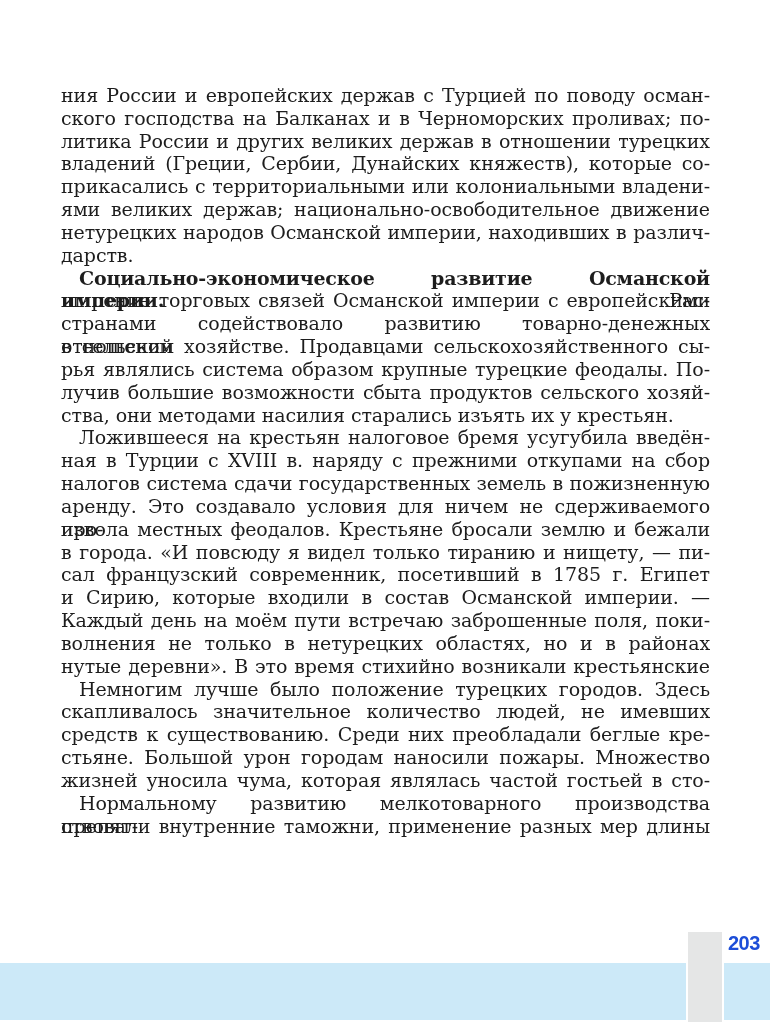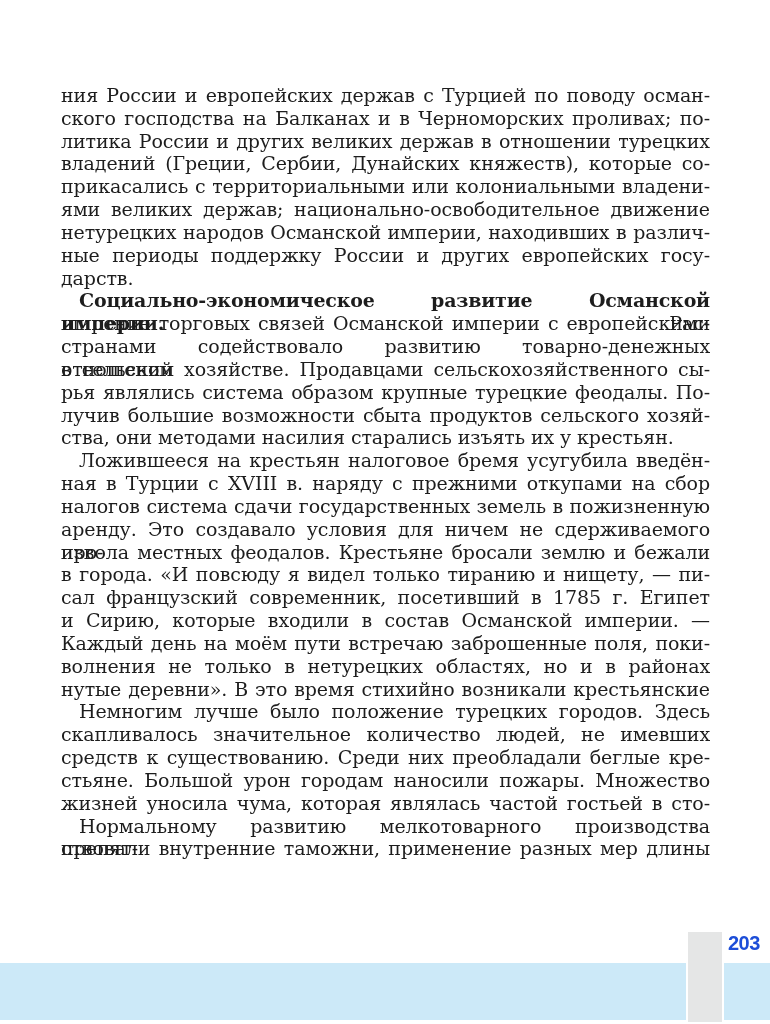--- a/index.html
+++ b/index.html
@@ -78,21 +78,20 @@
   <div class="text-column" style="color: rgb(29, 29, 29);">
 
   <div class="para">
         <div class="line">ния России и европейских держав с Турцией по поводу осман-</div>
         <div class="line">ского господства на Балканах и в Черноморских проливах; по-</div>
         <div class="line">литика России и других великих держав в отношении турецких</div>
         <div class="line">владений (Греции, Сербии, Дунайских княжеств), которые со-</div>
         <div class="line">прикасались с территориальными или колониальными владени-</div>
         <div class="line">ями великих держав; национально-освободительное движение</div>
         <div class="line">нетурецких народов Османской империи, находивших в различ-</div>
-        <div class="line">ные периоды поддержку России и других европейских госу-</div>
         <div class="line para-end">дарств.</div>
       </div>
       <div class="para">
         <div class="line first"><span class="bold">Социально-экономическое развитие Османской империи.</span><span> Рас-</span></div>
         <div class="line">ширение торговых связей Османской империи с европейскими</div>
         <div class="line">странами содействовало развитию товарно-денежных отношений</div>
         <div class="line">в сельском хозяйстве. Продавцами сельскохозяйственного сы-</div>
         <div class="line">рья являлись система образом крупные турецкие феодалы. По-</div>
         <div class="line">лучив большие возможности сбыта продуктов сельского хозяй-</div>
         <div class="line para-end">ства, они методами насилия старались изъять их у крестьян.</div>

